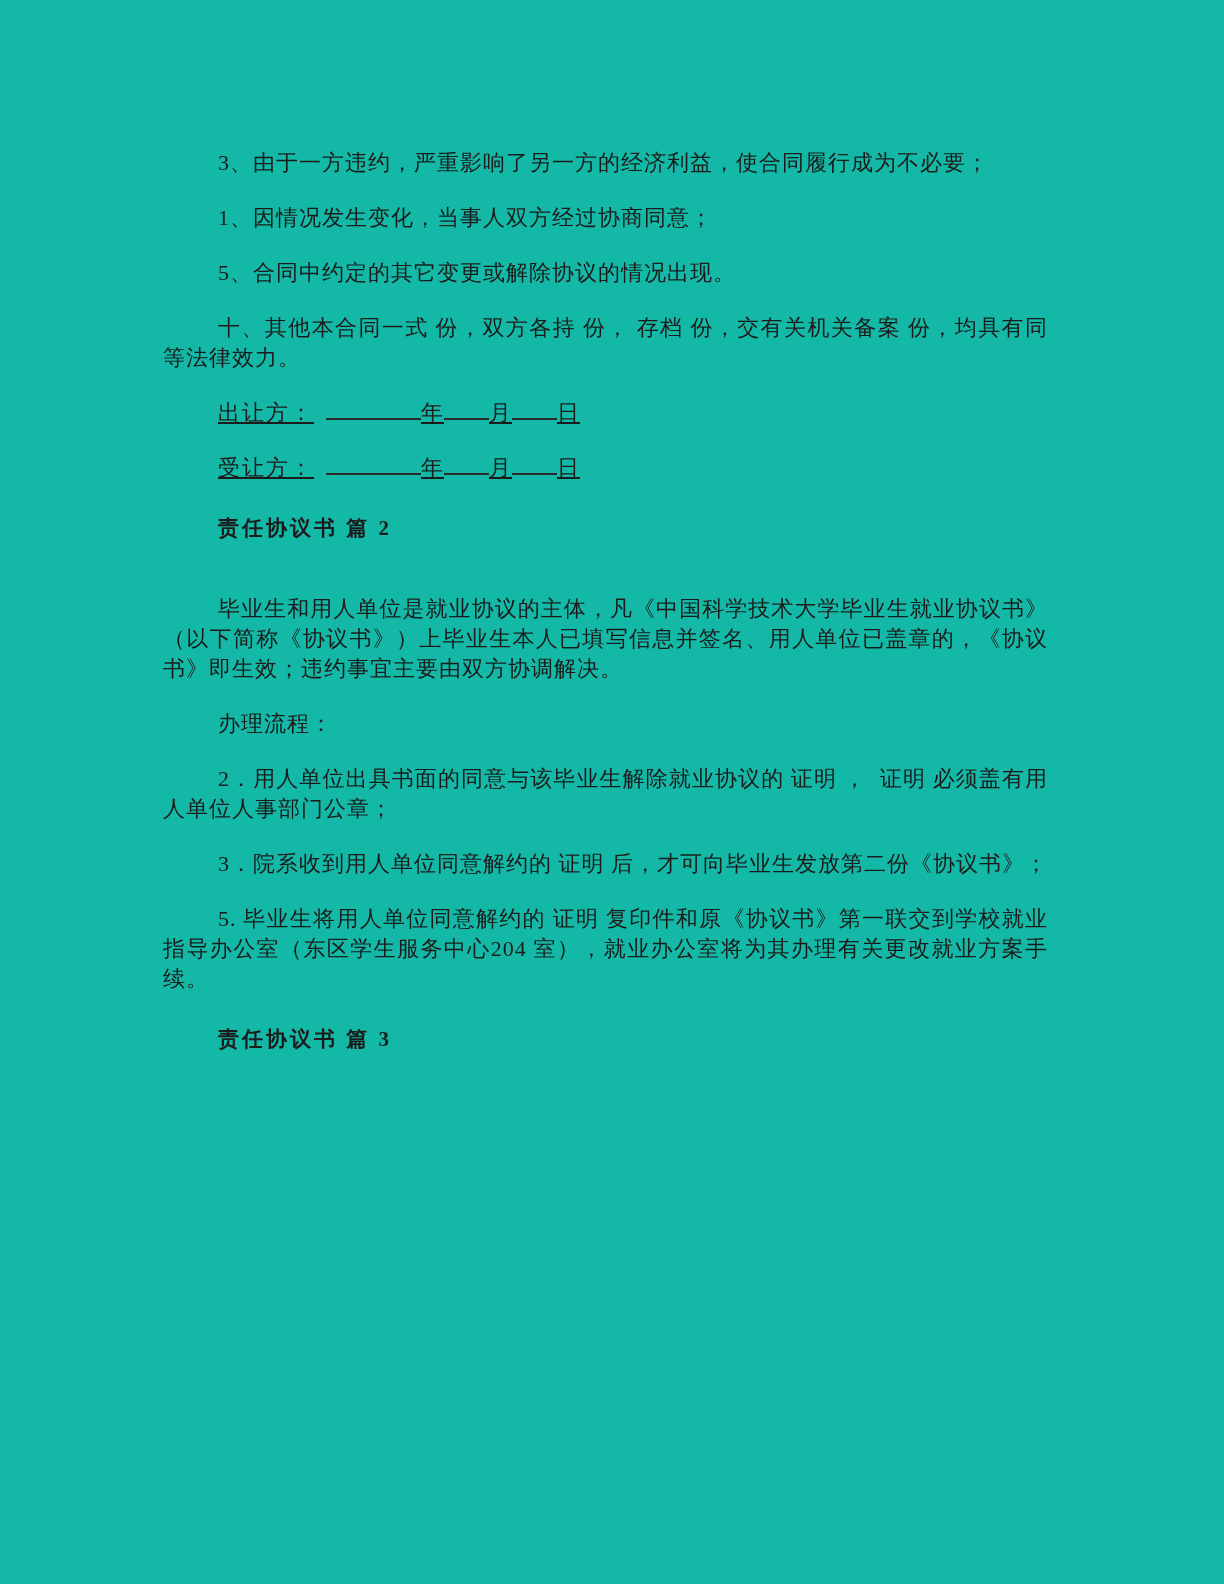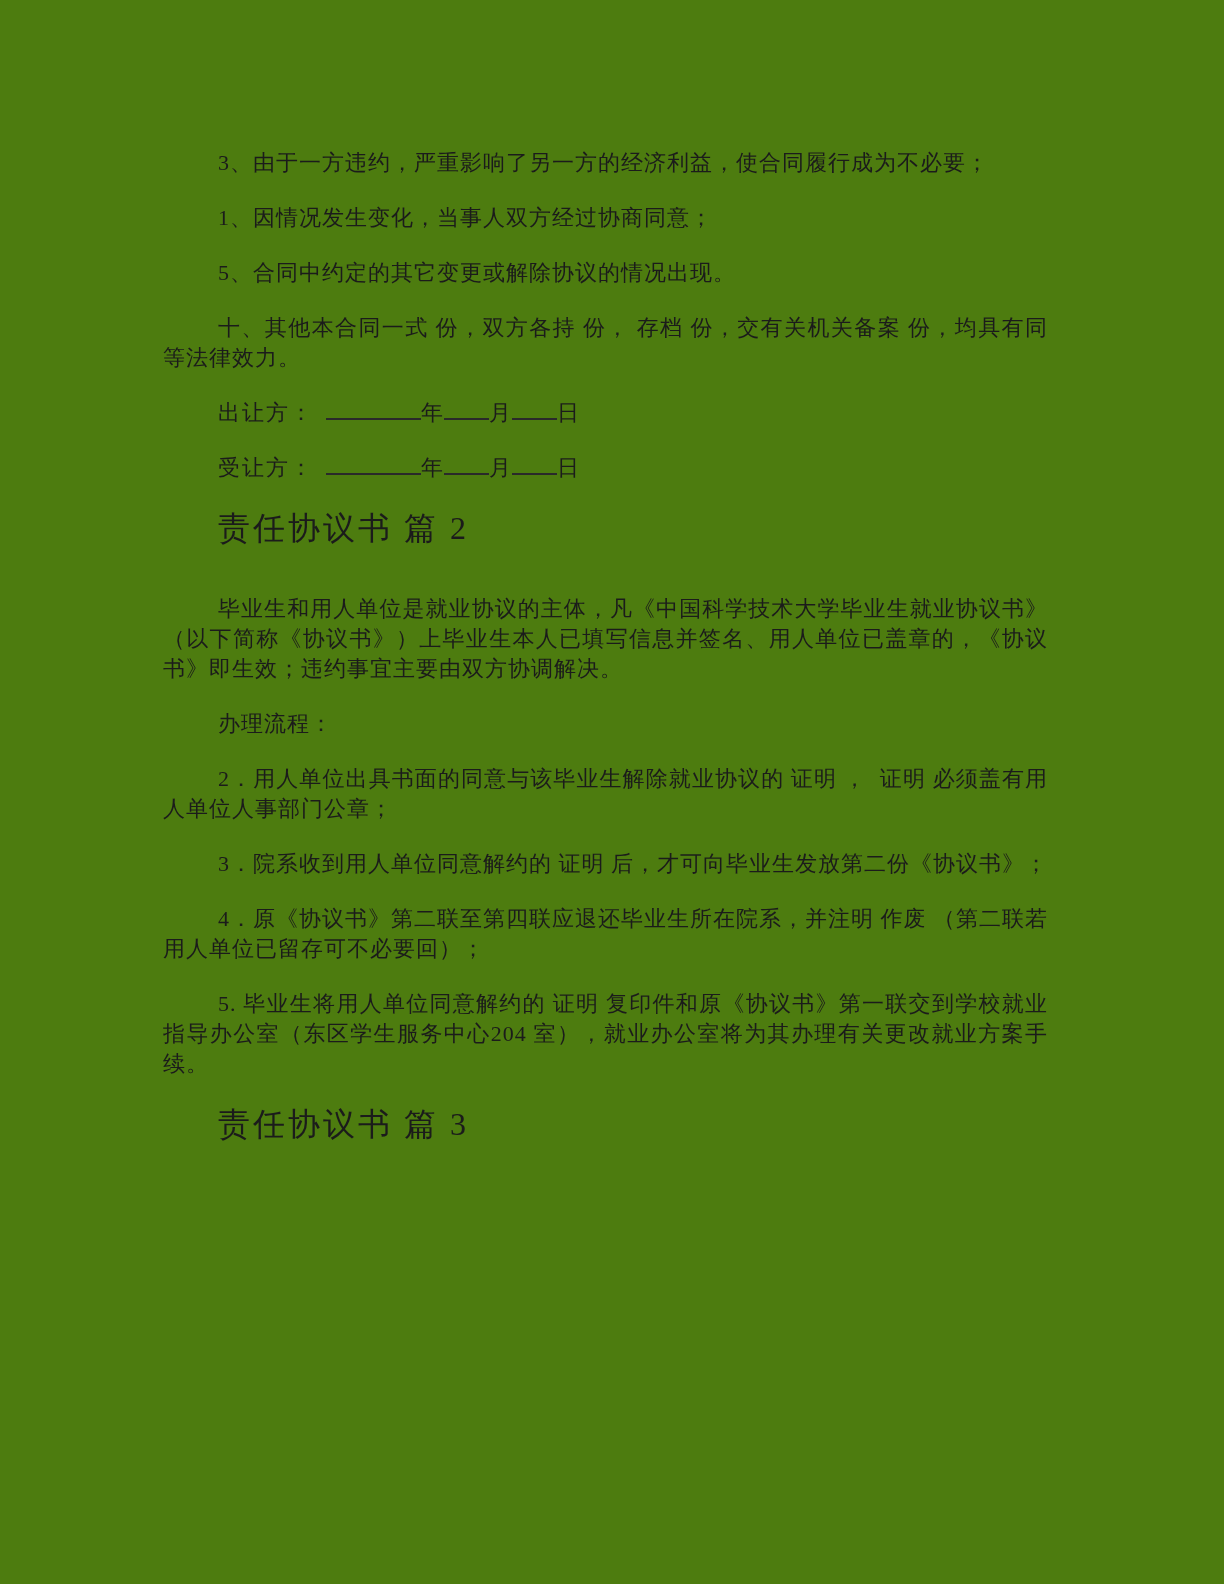--- a/index.html
+++ b/index.html
@@ -6,48 +6,49 @@
     margin: 0;
     padding: 0;
     background: #ffffff;
   }
   .page {
     position: relative;
     width: 1224px;
     height: 1584px;
     box-sizing: border-box;
     padding: 148px 176px 60px 163px;
-    background: #4d7c0f;
+    background: #14b8a6;
     color: #1b1b1b;
     font-family: "Liberation Serif", "DejaVu Serif", serif;
     font-size: 22px;
     line-height: 30px;
     letter-spacing: 1px;
     overflow: hidden;
   }
   .para {
     margin: 0 0 25px 0;
     text-indent: 55px;
     text-align: justify;
     white-space: pre-wrap;
   }
   .section-heading {
     margin: 0 0 46px 0;
     padding-left: 55px;
-    font-size: 32px;
+    font-size: 21px;
     line-height: 40px;
-    font-weight: normal;
+    font-weight: bold;
     letter-spacing: 3px;
     white-space: pre-wrap;
   }
   .party-line {
     margin: 0 0 25px 0;
     padding-left: 55px;
     text-indent: 0;
     white-space: nowrap;
+    text-decoration: underline;
   }
   .party-line .label {
     letter-spacing: 2px;
   }
   .blank {
     display: inline-block;
     vertical-align: baseline;
     height: 21px;
     border-bottom: 2px solid #2a2a2a;
     box-sizing: border-box;
@@ -74,18 +75,17 @@
   </p>
 
   <h2 class="section-heading">责任协议书 篇 2</h2>
 
   <p class="para">毕业生和用人单位是就业协议的主体，凡《中国科学技术大学毕业生就业协议书》（以下简称《协议书》）上毕业生本人已填写信息并签名、用人单位已盖章的，《协议书》即生效；违约事宜主要由双方协调解决。</p>
 
   <p class="para">办理流程：</p>
 
   <p class="para">2．用人单位出具书面的同意与该毕业生解除就业协议的 证明 ，  证明 必须盖有用人单位人事部门公章；</p>
   <p class="para">3．院系收到用人单位同意解约的 证明 后，才可向毕业生发放第二份《协议书》；</p>
-  <p class="para">4．原《协议书》第二联至第四联应退还毕业生所在院系，并注明 作废 （第二联若用人单位已留存可不必要回）；</p>
   <p class="para">5. 毕业生将用人单位同意解约的 证明 复印件和原《协议书》第一联交到学校就业指导办公室（东区学生服务中心204 室），就业办公室将为其办理有关更改就业方案手续。</p>
 
   <h2 class="section-heading">责任协议书 篇 3</h2>
 
 </div>
 
 </body></html>

